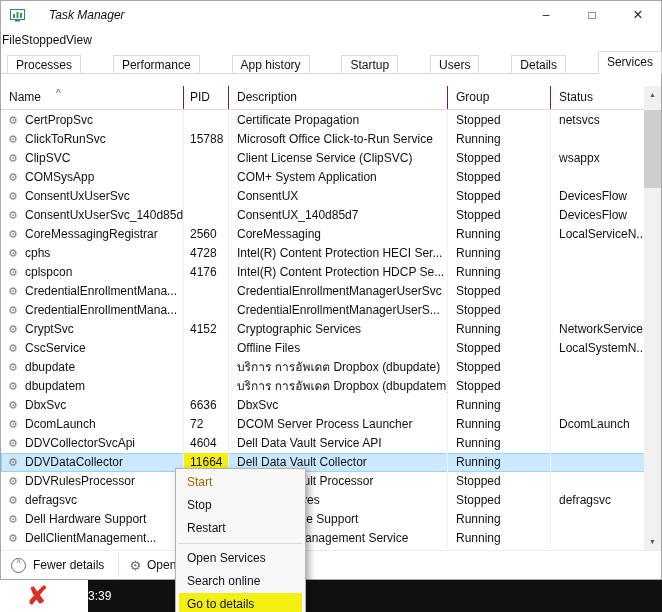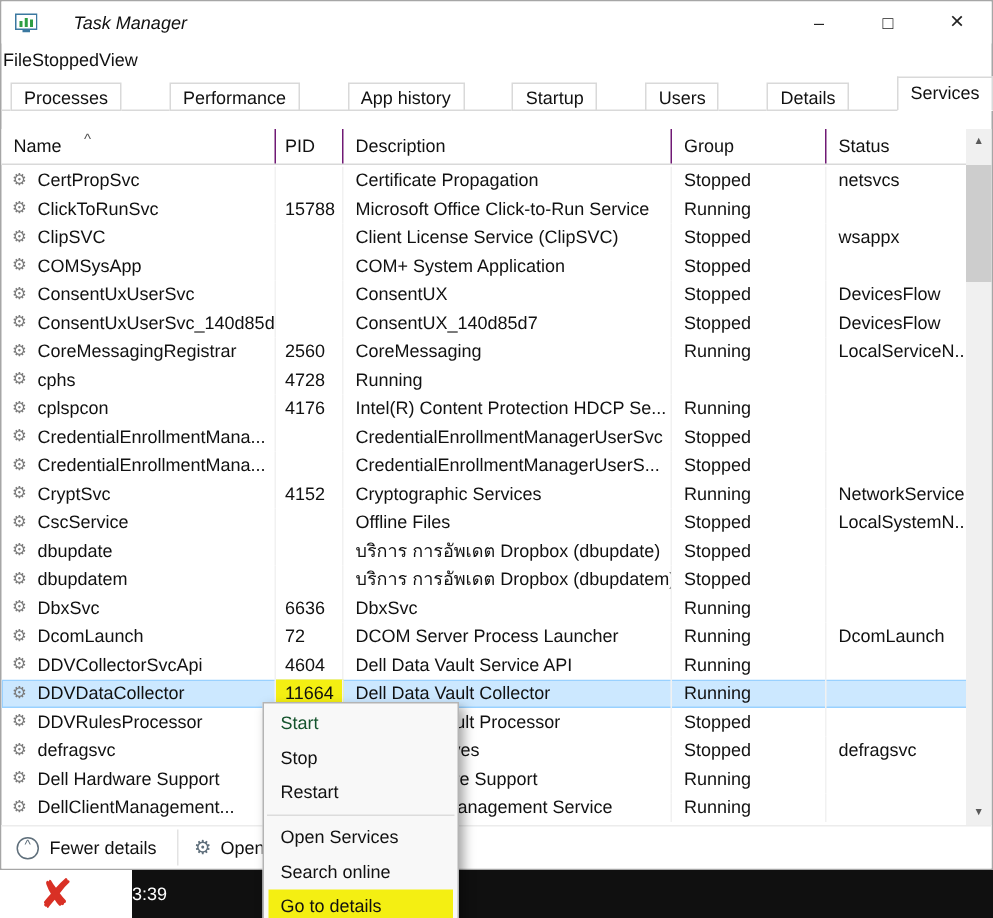--- a/index.html
+++ b/index.html
@@ -91,21 +91,21 @@
     background: #101010; display: flex; align-items: center; justify-content: flex-start;
     padding-right: 14px; color: #fff; }
   .red-x { position: absolute; left: 26px; top: 0px; font-size: 27px; color: #d93025;
     font-weight: bold; line-height: 32px; }
 
   
   .context-menu { position: absolute; left: 175px; top: 468px; width: 131px;
     background: #f8f8f8; border: 1px solid #b4b4b4;
     box-shadow: 3px 3px 7px rgba(0,0,0,.35); padding: 2px 0; z-index: 10; }
   .cm-item { height: 23px; line-height: 23px; padding-left: 11px; white-space: nowrap; }
-  .cm-item.disabled { color: #14532d; }
+  .cm-item.disabled { color: #a16207; }
   .cm-item.hl { background: var(--annotation-highlight, #f4ef12); margin: 0 3px;
     padding-left: 8px; }
   .cm-sep { height: 1px; background: #dcdcdc; margin: 3px 2px; }
 </style>
 </head>
 <body>
 
 <div class="stage">
 
   <div class="window">
@@ -196,20 +196,21 @@
         <div class="row">
           <div class="cell name"><span class="svc-icon">⚙</span><span>CoreMessagingRegistrar</span></div>
           <div class="cell pid">2560</div>
           <div class="cell desc">CoreMessaging</div>
           <div class="cell status">Running</div>
           <div class="cell group">LocalServiceN...</div>
         </div>
         <div class="row">
           <div class="cell name"><span class="svc-icon">⚙</span><span>cphs</span></div>
           <div class="cell pid">4728</div>
+          <div class="cell desc">Intel(R) Content Protection HECI Ser...</div>
           <div class="cell status">Running</div>
           <div class="cell group"></div>
         </div>
         <div class="row">
           <div class="cell name"><span class="svc-icon">⚙</span><span>cplspcon</span></div>
           <div class="cell pid">4176</div>
           <div class="cell desc">Intel(R) Content Protection HDCP Se...</div>
           <div class="cell status">Running</div>
           <div class="cell group"></div>
         </div>

